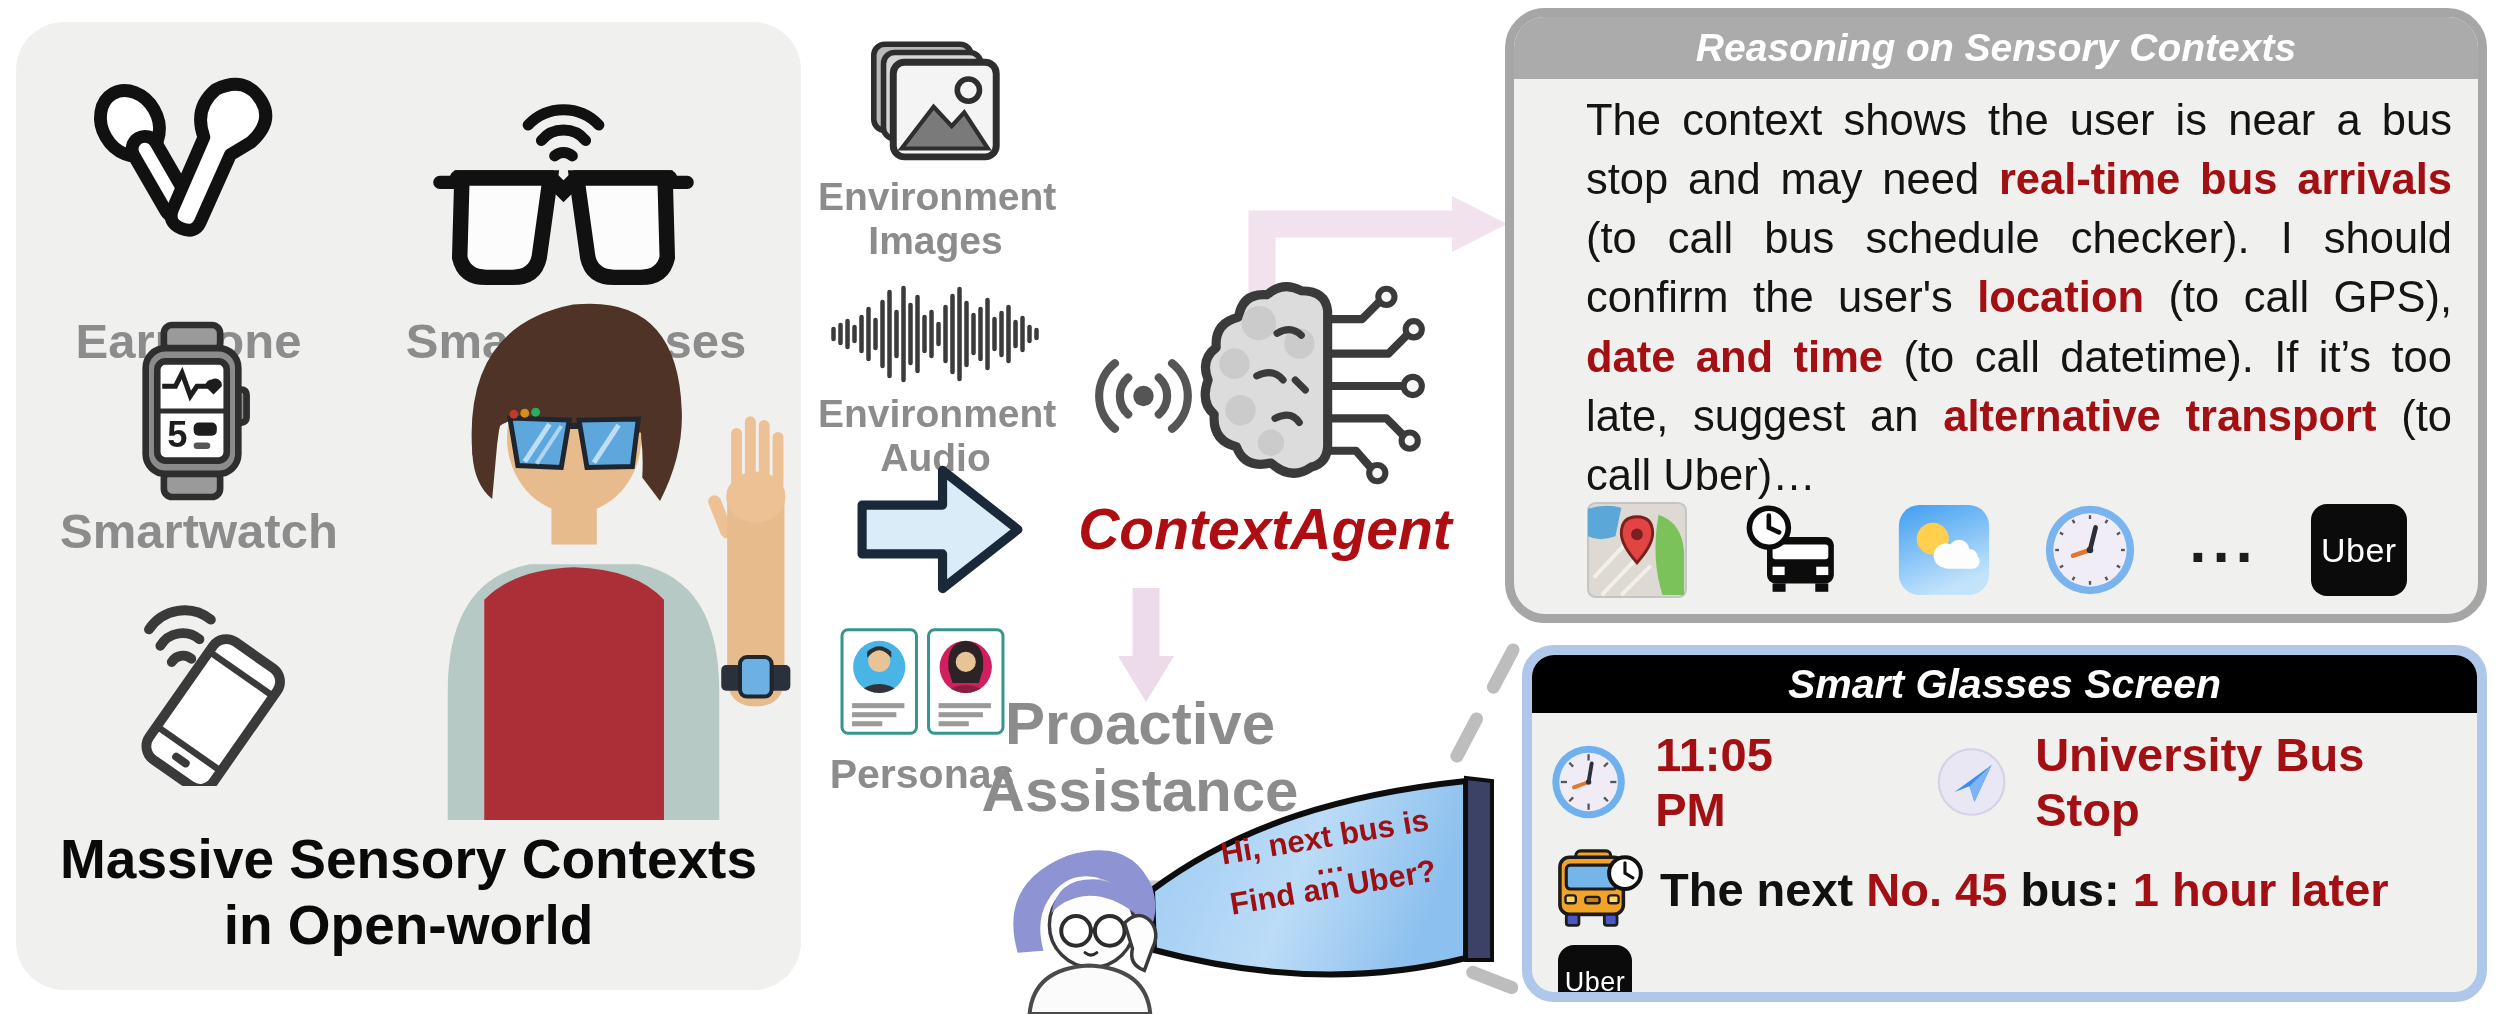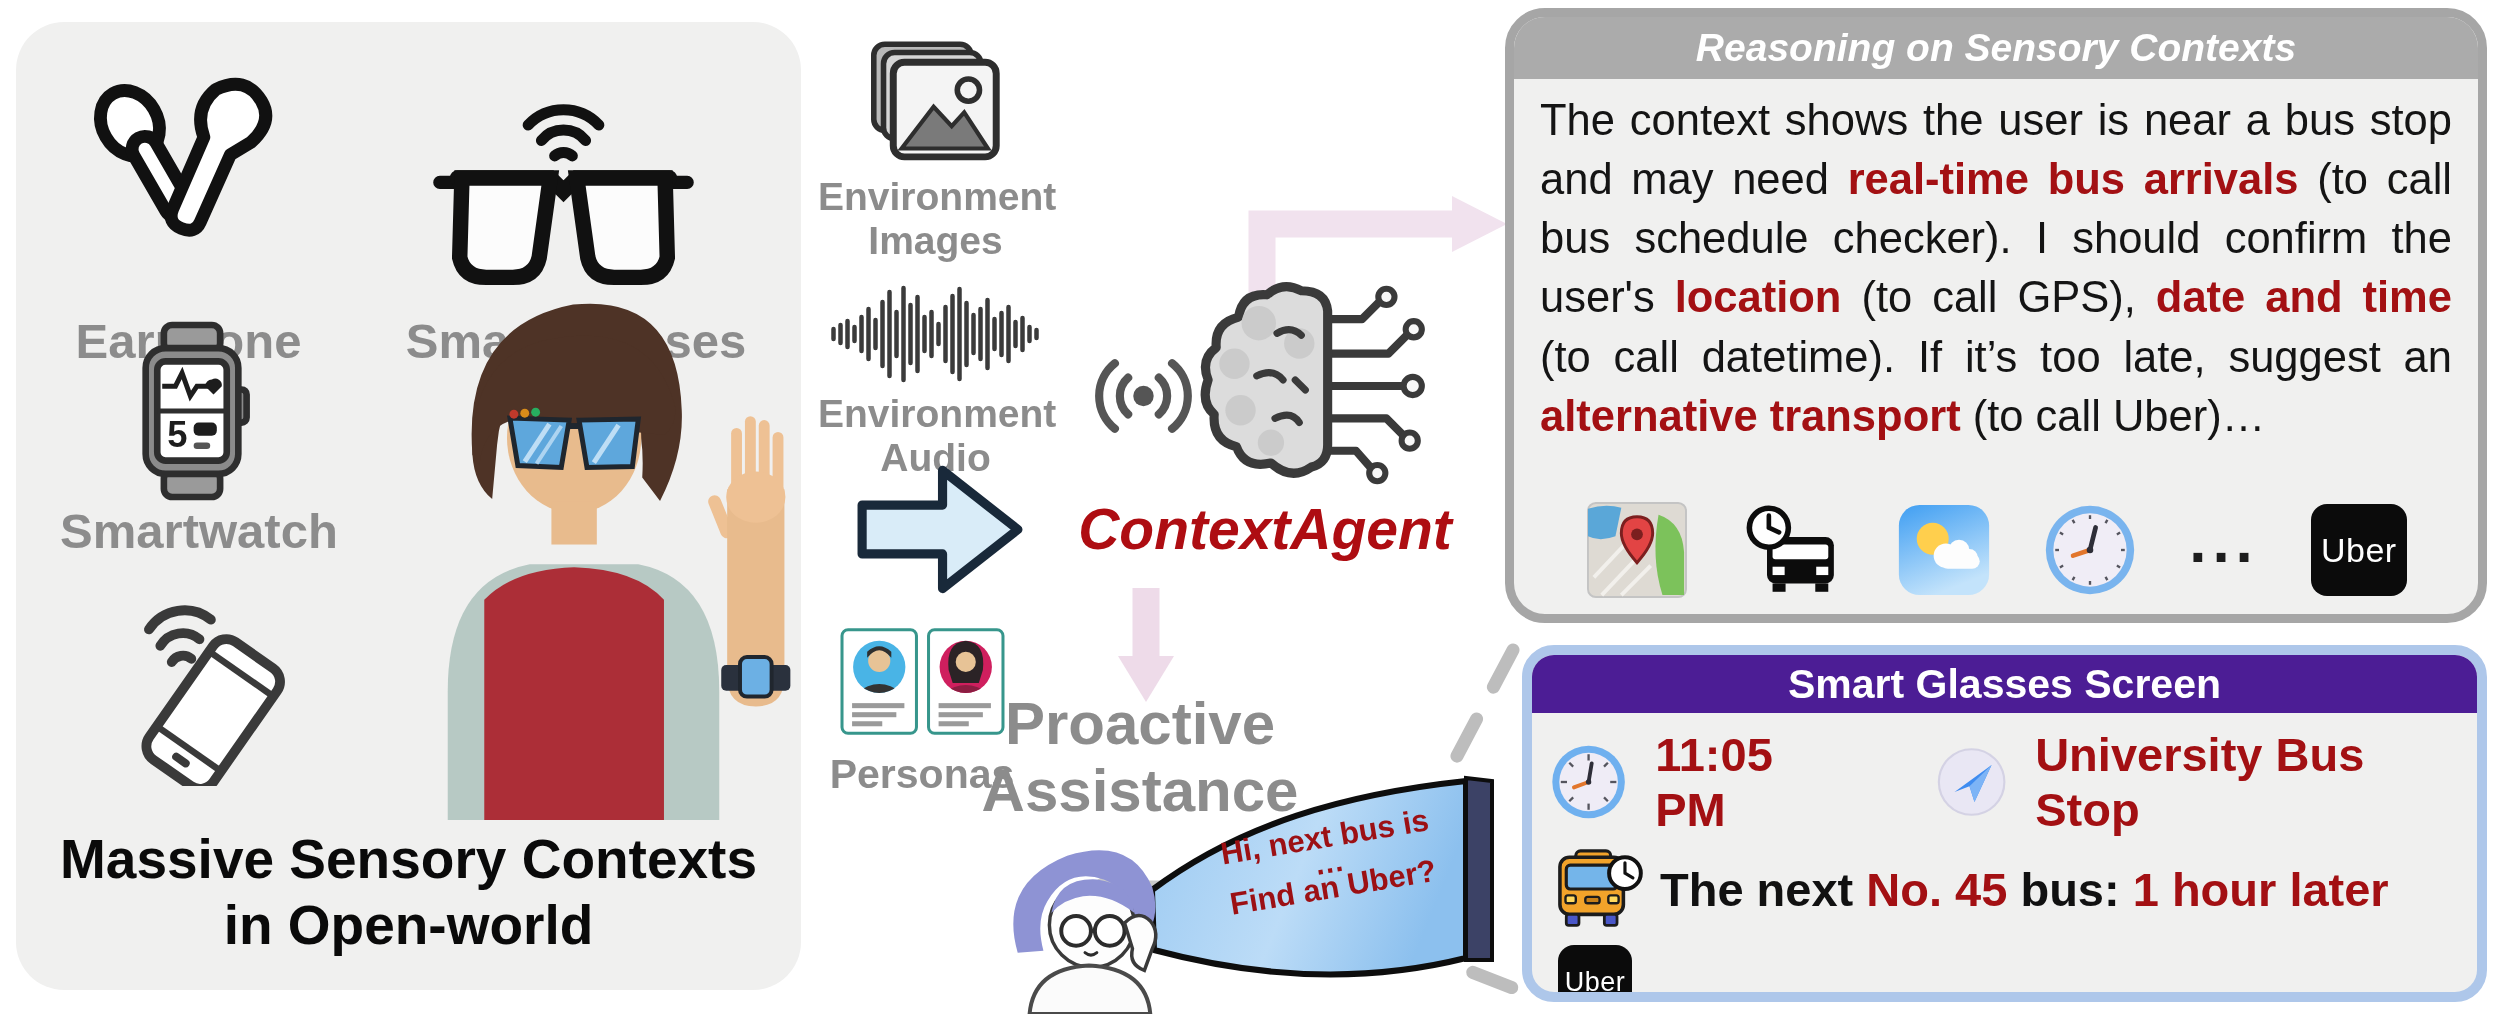--- a/index.html
+++ b/index.html
@@ -12,31 +12,31 @@
   .mid-label{font-size:39px;}
   .lp-title{left:0;top:804px;width:100%;text-align:center;font-weight:bold;color:#0a0a0a;
             font-size:55px;line-height:1.2;}
   .agent-name{font-size:57px;font-weight:800;font-style:italic;color:#ae0d12;text-align:center;}
   .proactive{font-size:60px;}
   .rpanel{left:1505px;top:8px;width:982px;height:615px;background:#f0f0ef;border:9px solid #a6a6a6;
           border-radius:40px;box-sizing:border-box;overflow:hidden;}
   .rpanel-header{height:62px;background:#ababab;display:flex;align-items:center;justify-content:center;
           color:#ffffff;font-size:39px;font-weight:bold;font-style:italic;}
   .rpanel-body{padding:12px 26px 0 26px;font-size:43.5px;line-height:1.36;color:#141414;
-          text-align:justify;}
+          text-align:justify;margin-left:46px;}
   .red-b{color:#a31013;font-weight:bold;}
   .icon-row{left:0;right:0;bottom:14px;height:100px;display:flex;align-items:center;
           justify-content:center;gap:52px;}
   .dots{font-size:62px;font-weight:900;color:#1d1d1d;letter-spacing:6px;line-height:0;padding-bottom:18px;}
   .uber-badge{background:#0b0b0b;border-radius:16px;color:#ffffff;display:flex;align-items:center;
           justify-content:center;font-weight:500;letter-spacing:0.5px;}
   .gpanel{left:1522px;top:645px;width:965px;height:357px;background:#f0f0ef;border:10px solid #aec7ea;
           border-radius:32px;box-sizing:border-box;overflow:hidden;}
-  .gpanel-header{height:58px;background:#4c1d95;display:flex;align-items:center;justify-content:center;
-          color:#ffffff;font-size:41px;font-weight:bold;}
+  .gpanel-header{height:58px;background:#000000;display:flex;align-items:center;justify-content:center;
+          color:#ffffff;font-size:41px;font-weight:bold;font-style:italic;}
   .grow{display:flex;align-items:center;gap:16px;padding-left:18px;font-size:47px;font-weight:bold;color:#111111;}
   .bubble-text{left:1183px;top:820px;width:292px;transform:rotate(-9.5deg);color:#9c1014;
           font-weight:800;font-size:31px;text-align:center;line-height:1.12;}
   .bubble-text .mini{line-height:0.55;font-size:30px;}
   svg{display:block;}
 </style>
 </head>
 <body>
 
 <div class="canvas">

